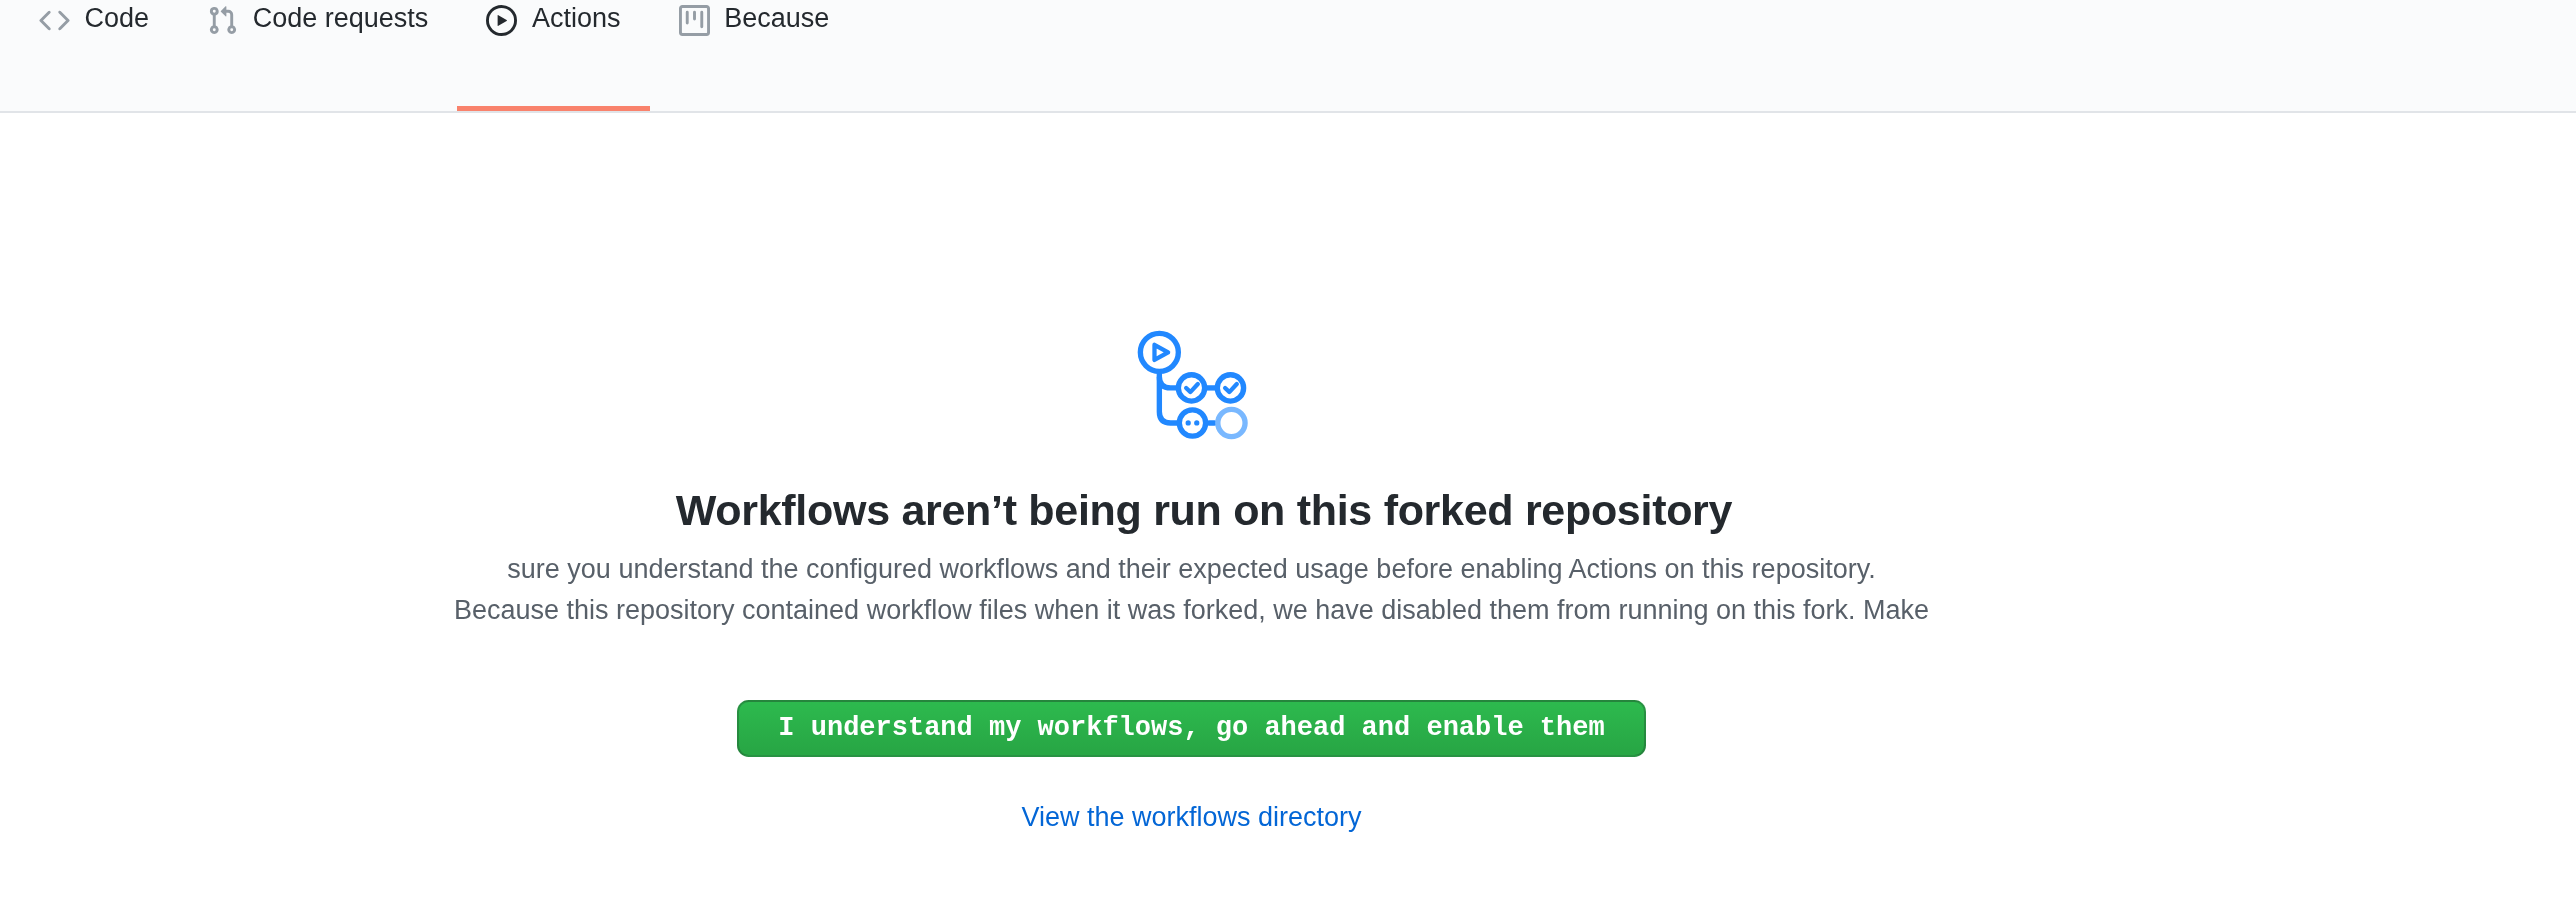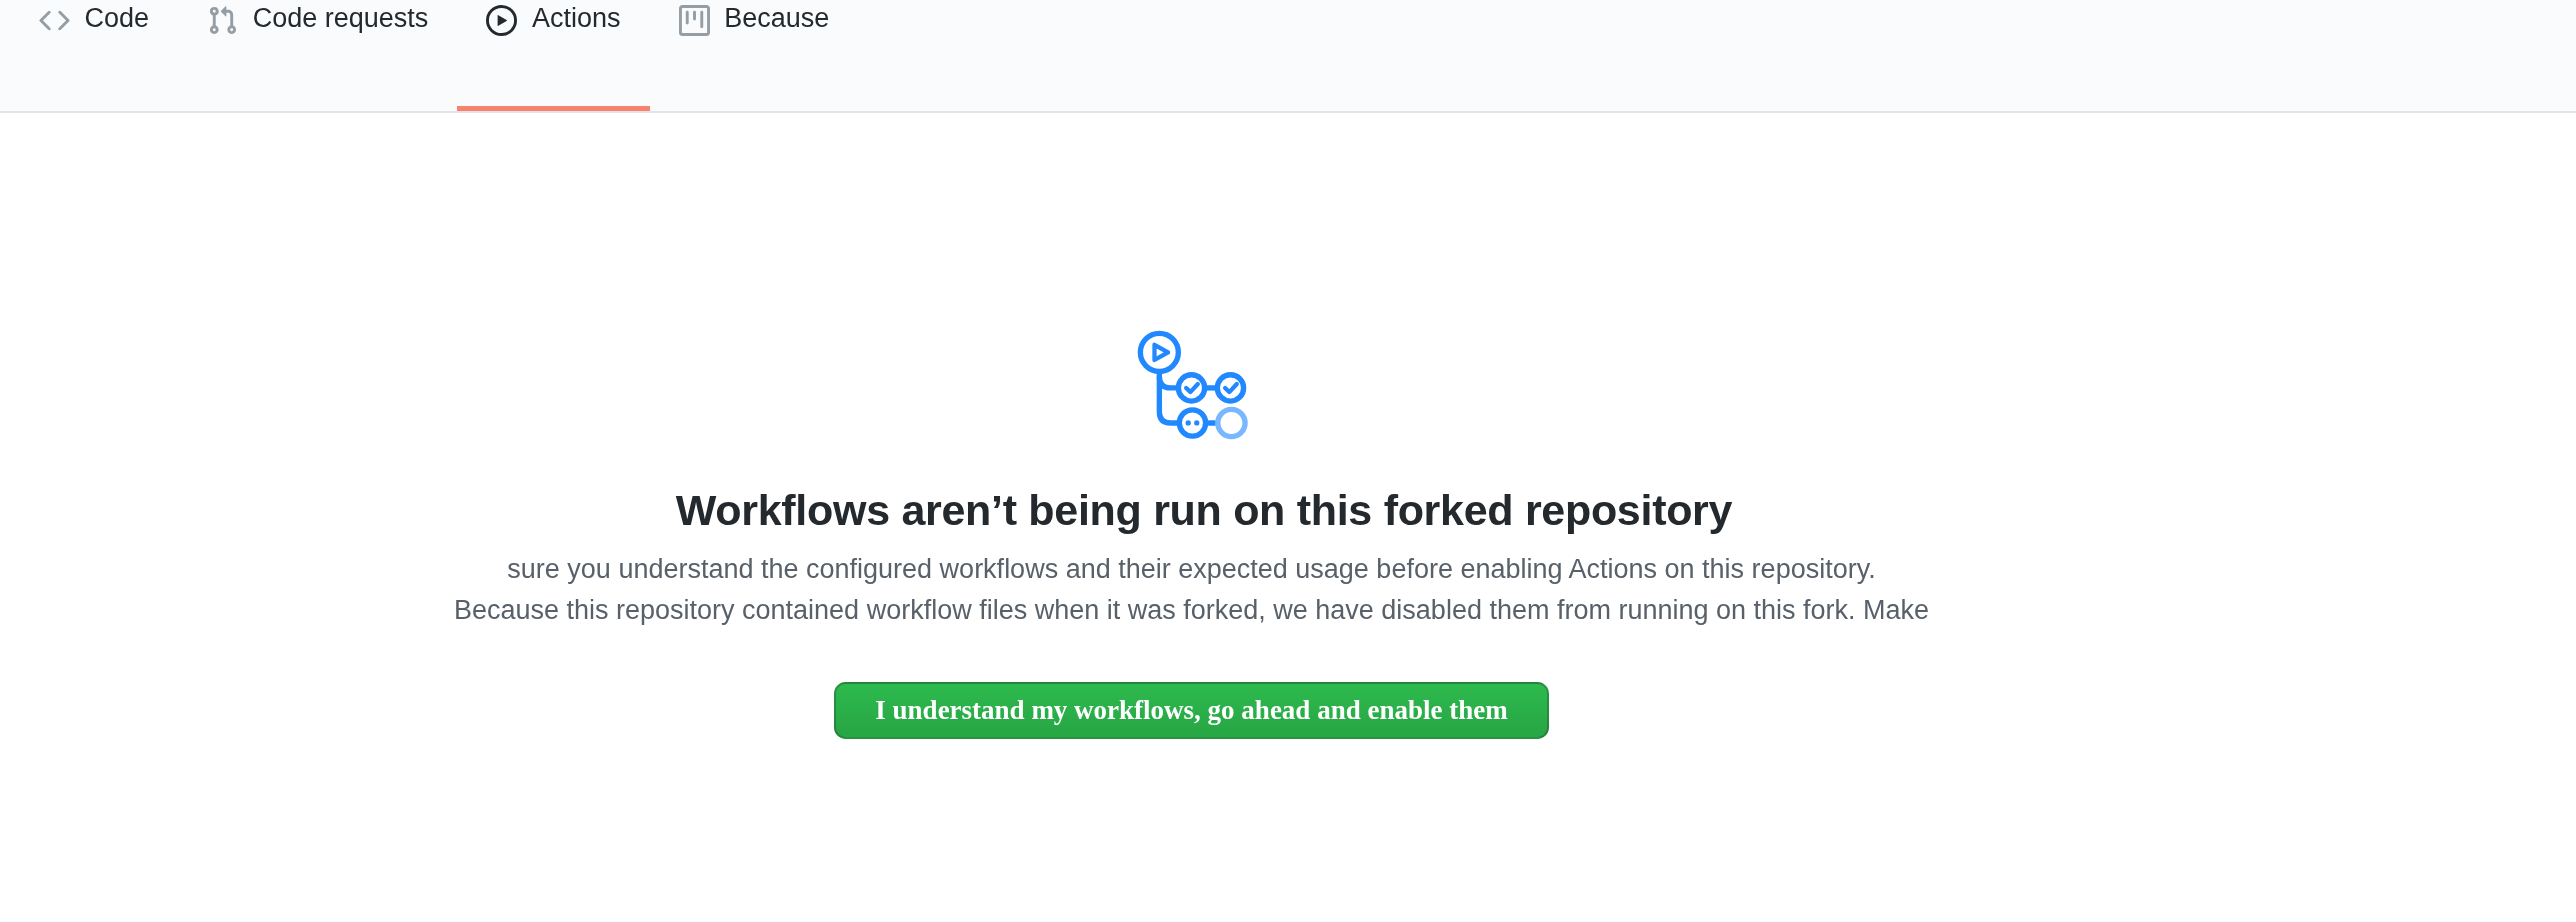--- a/index.html
+++ b/index.html
@@ -58,24 +58,24 @@
   }
   .bs-desc {
     margin: 13.7px 0 0 0;
     font-size: 27px;
     line-height: 41px;
     color: #586069;
   }
   .desc-line { display: block; }
 
   .enable-btn {
-    margin-top: 51px;
+    margin-top: 69px;
     height: 57px;
     padding: 0 39px;
-    font-family: Liberation Serif, serif;
+    font-family: Liberation Mono, monospace;
     font-size: 27px;
     font-weight: 700;
     color: #ffffff;
     background-image: linear-gradient(-180deg, #2dba4e 0%, #28a745 90%);
     background-color: #28a745;
     border: 2px solid rgba(27, 31, 35, 0.25);
     border-radius: 11.7px;
     cursor: pointer;
   }
 
@@ -157,19 +157,22 @@
 
         <p class="bs-desc">
             <span class="desc-line">sure you understand the configured workflows and their expected usage before enabling Actions on this repository.</span>
             <span class="desc-line">Because this repository contained workflow files when it was forked, we have disabled them from running on this fork. Make</span>
           </p>
 
         <div>
           <button class="enable-btn">I understand my workflows, go ahead and enable them</button>
         </div>
 
+        <div>
+          <a class="view-link">View the workflows directory</a>
+        </div>
 
       </div>
     </div>
   </main>
 
 </div>
 
 
 </body></html>

